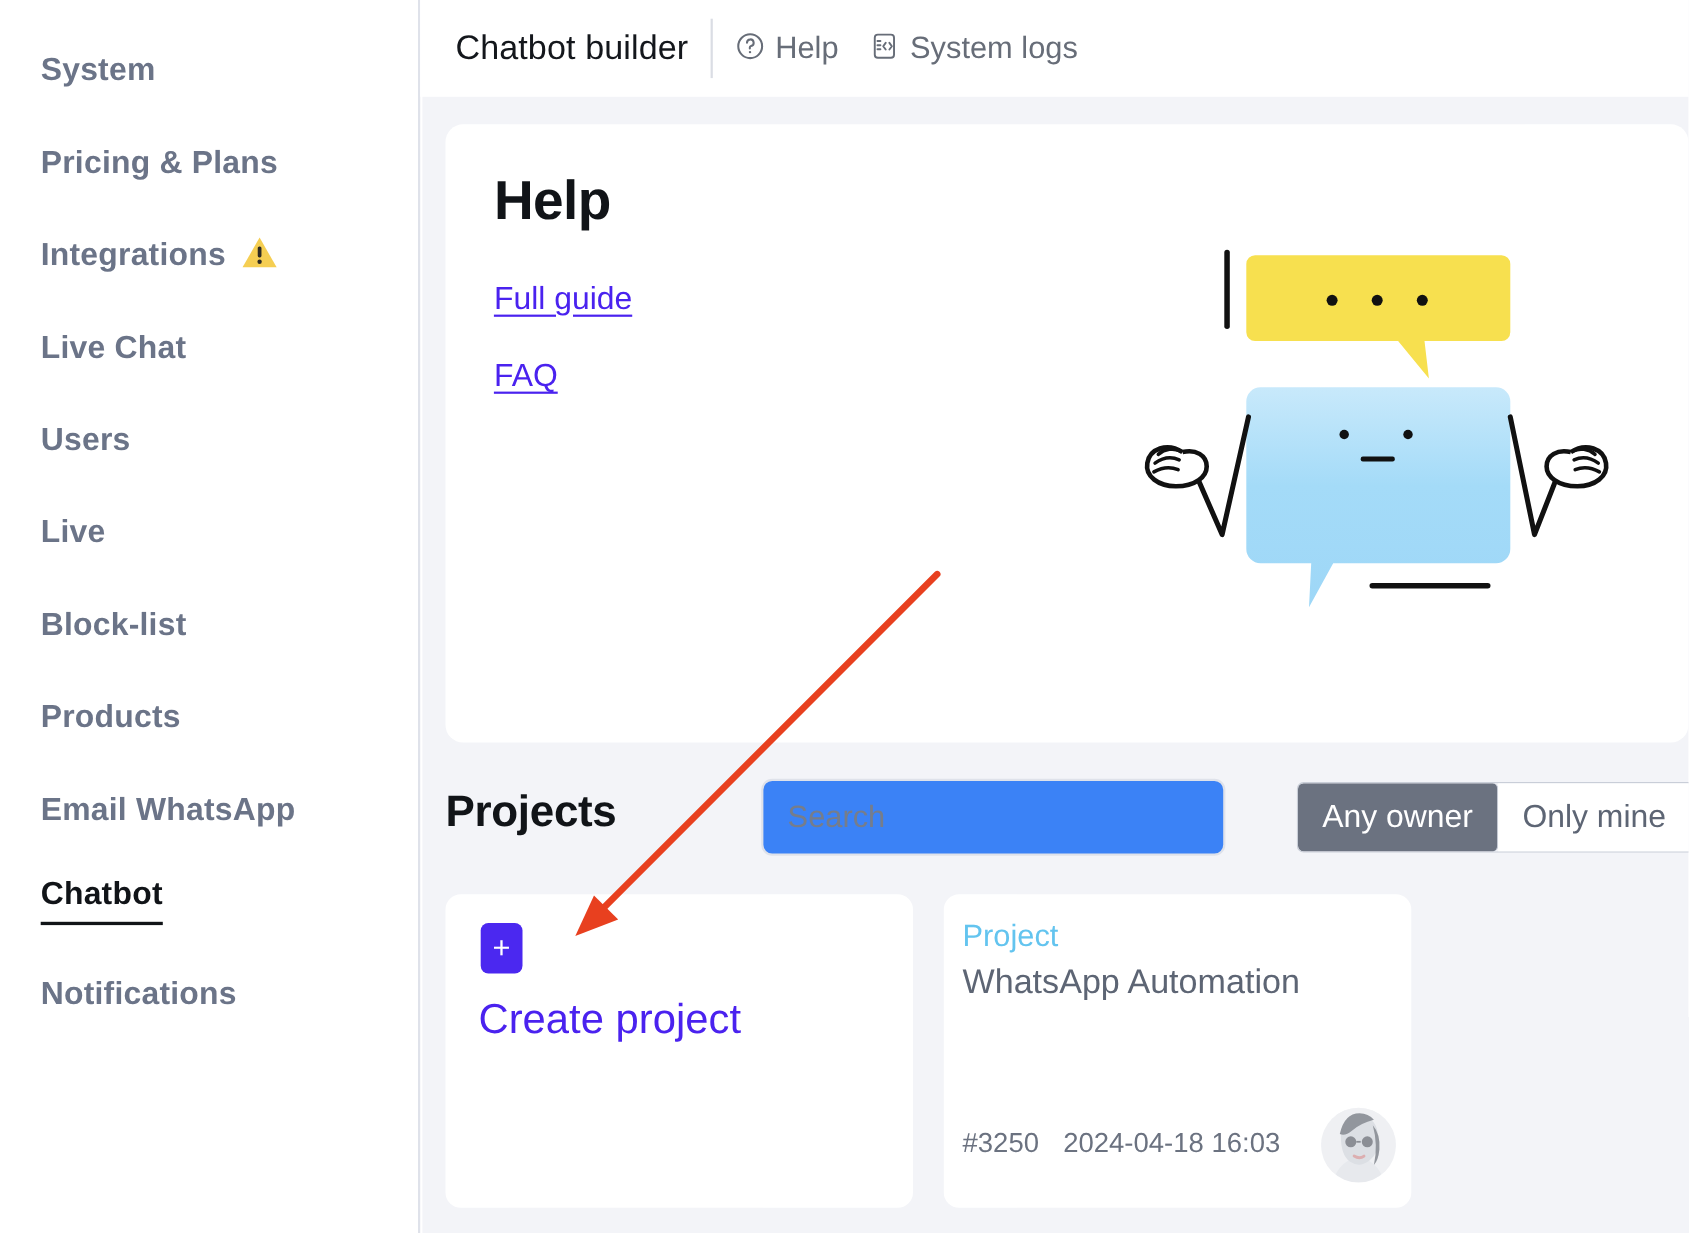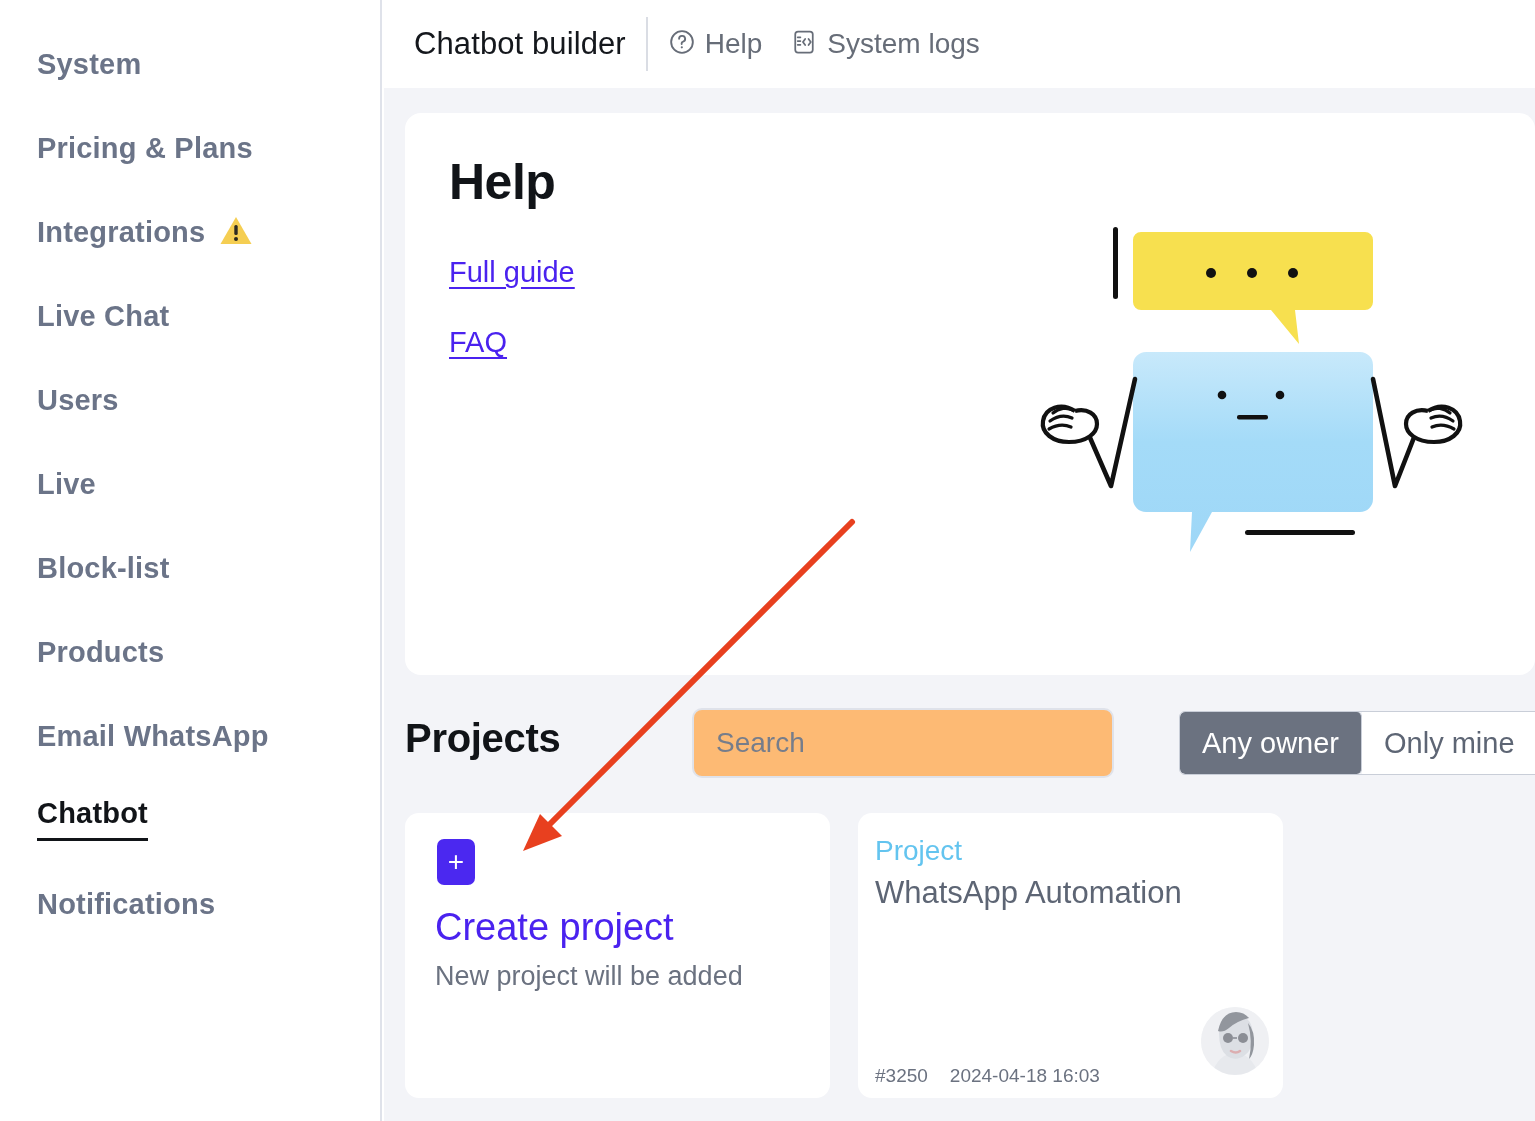--- a/index.html
+++ b/index.html
@@ -145,21 +145,21 @@
     left: 0; top: 20px;
     font-size: 40px;
     font-weight: 700;
     color: #111418;
     letter-spacing: -0.3px;
   }
   #search-input {
     position: absolute;
     left: 287px; top: 12px;
     width: 422px; height: 70px;
-    background: #fdba74;
+    background: #3b82f6;
     border: 2px solid #dfe2ea;
     border-radius: 10px;
     padding: 0 22px;
     font-size: 28px;
     color: #2b3038;
     font-family: "Liberation Sans", sans-serif;
     outline: none;
   }
   #search-input::placeholder { color: #767d8b; }
 
@@ -242,23 +242,22 @@
     left: 17px; top: 62px;
     font-size: 31px;
     color: #5d6574;
   }
   .proj-meta {
     position: absolute;
     left: 17px; top: 212px;
     display: flex;
     align-items: center;
     gap: 22px;
-    font-size: 19px;
+    font-size: 25px;
     color: #6b7280;
-    margin-top: 40px;
   }
   .proj-avatar {
     position: absolute;
     right: 14px; top: 194px;
     width: 68px; height: 68px;
     border-radius: 50%;
     overflow: hidden;
     background: #eceef2;
   }
 
@@ -414,21 +413,20 @@
       <div id="owner-filter">
         <div class="seg active">Any owner</div>
         <div class="seg">Only mine</div>
         <div class="seg">Not</div>
       </div>
     </section>
 
     <div class="proj-card" id="card-create">
       <div id="plus-badge">+</div>
       <div id="create-title">Create project</div>
-      <div id="create-sub">New project will be added</div>
     </div>
 
     <div class="proj-card" id="card-project-0">
       <div class="proj-kind">Project</div>
       <div class="proj-name">WhatsApp Automation</div>
       <div class="proj-meta">
         <span>#3250</span>
         <span>2024-04-18 16:03</span>
       </div>
       <div class="proj-avatar">

